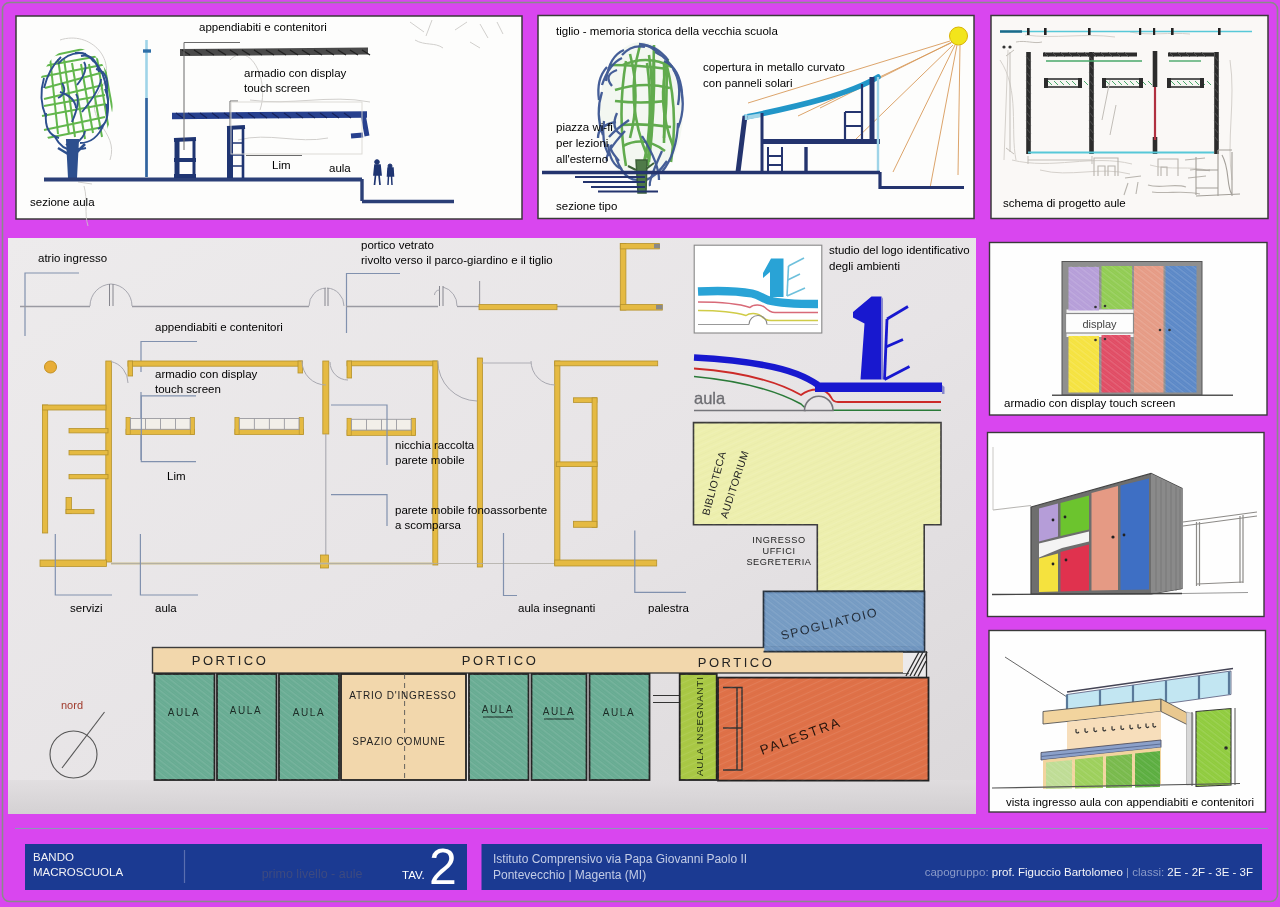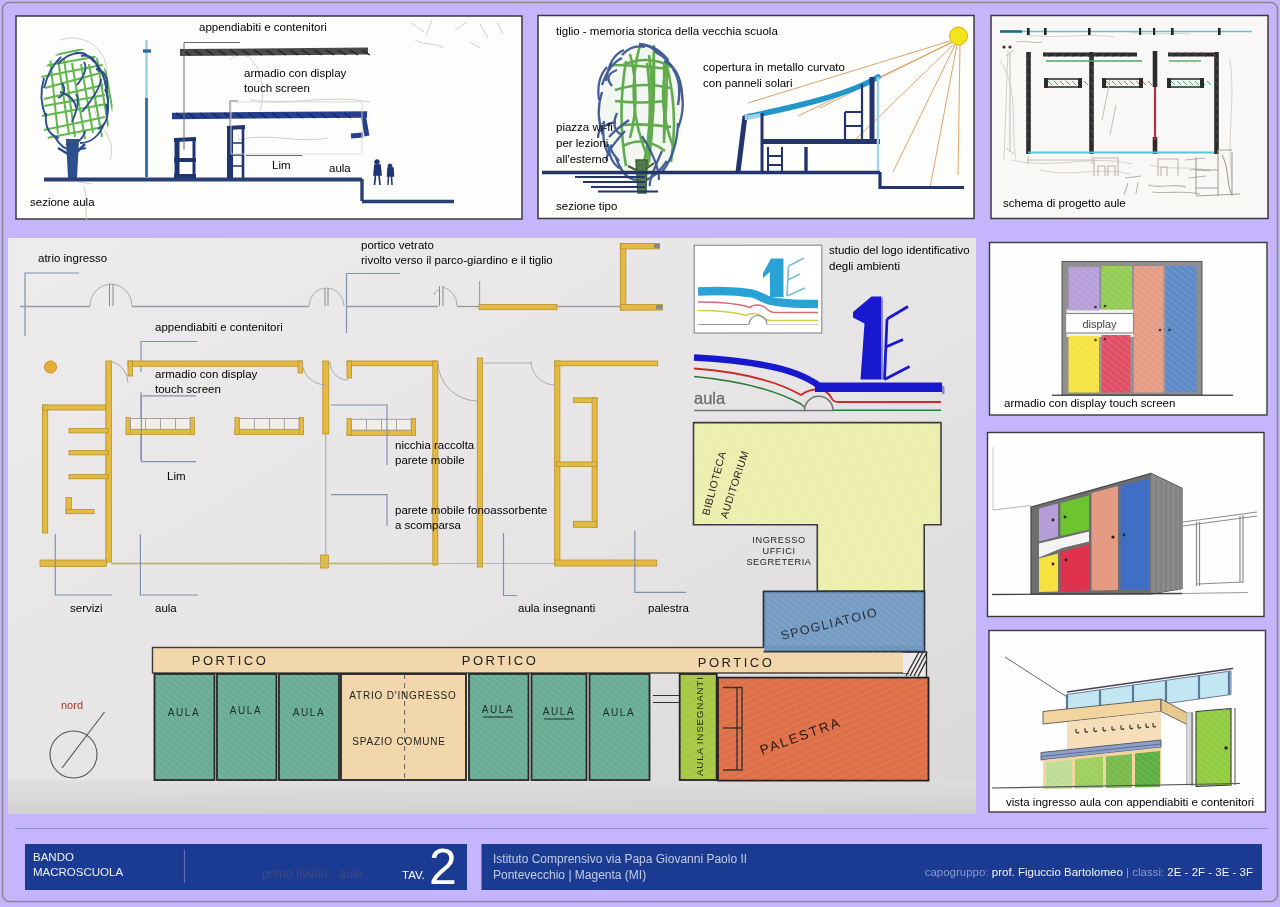--- a/index.html
+++ b/index.html
@@ -1,16 +1,16 @@
 <!DOCTYPE html>
 <html><head>
 <meta charset="utf-8">
 <style>
   html,body{margin:0;padding:0;background:#fff;}
-  .page{position:relative;width:1280px;height:907px;background:#c4b5fd;font-family:"Liberation Sans",sans-serif;overflow:hidden;}
+  .page{position:relative;width:1280px;height:907px;background:#d946ef;font-family:"Liberation Sans",sans-serif;overflow:hidden;}
   svg text{font-family:"Liberation Sans",sans-serif;}
 </style>
 </head>
 <body>
 <div class="page">
 <svg width="1280" height="907" viewBox="0 0 1280 907">
 <defs>
   <linearGradient id="paper" x1="0" y1="0" x2="1" y2="1">
     <stop offset="0" stop-color="#edebec"></stop>
     <stop offset="0.55" stop-color="#e7e4e6"></stop>

